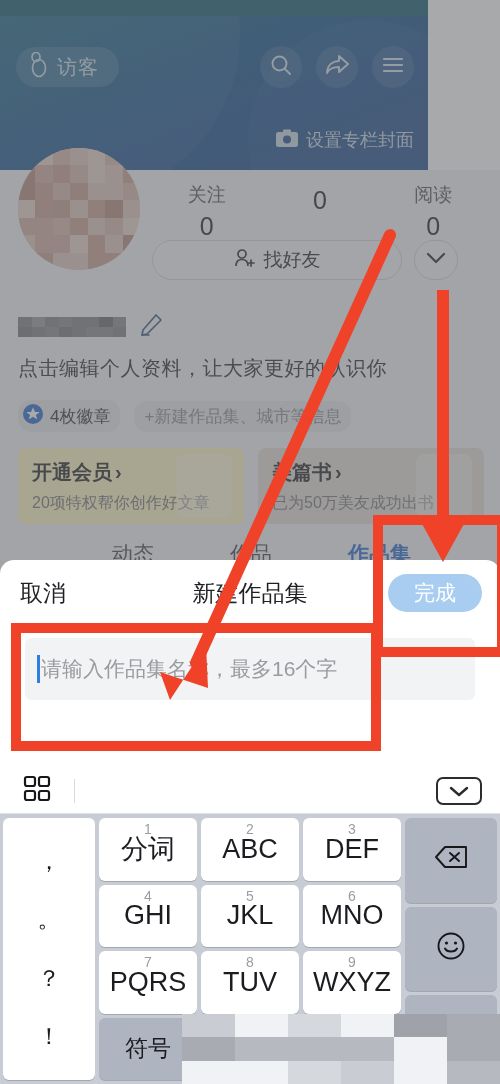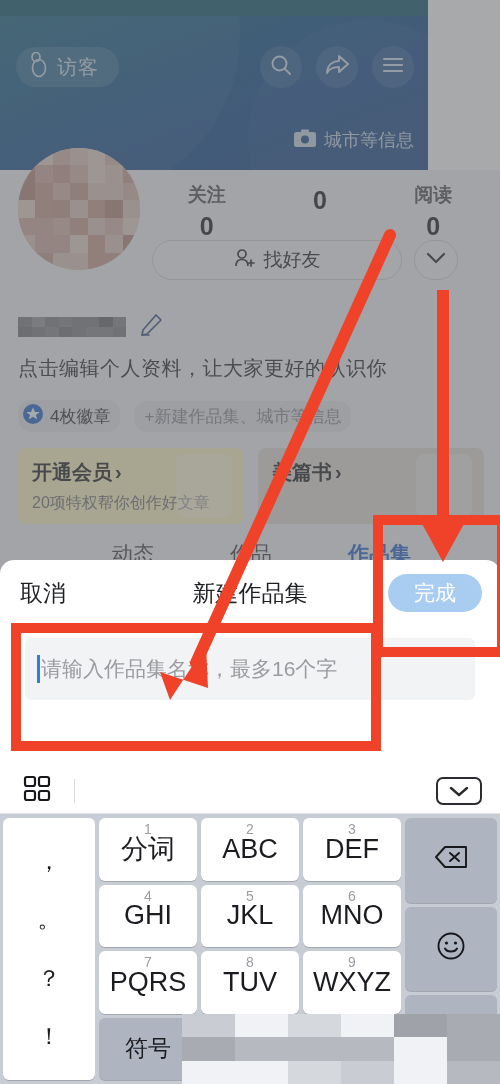--- a/index.html
+++ b/index.html
@@ -51,21 +51,21 @@
     position:absolute; left:0; top:170px; width:500px; height:430px; background:#f3f4f6;
   }
 
   .avatar{
     position:absolute; left:18px; top:-22px; width:122px; height:122px; border-radius:50%;
     overflow:hidden; background:#d8c2bb;
   }
   .mosaic{ width:100%; height:100%; display:grid; }
 
   .stats{
-    position:absolute; left:150px; top:12px; width:340px; display:flex;font-weight:bold;
+    position:absolute; left:150px; top:12px; width:340px; display:flex;
   }
   .stat{ flex:1; text-align:center; }
   .stat .k{ font-size:19px; color:#58595c; }
   .stat .v{ font-size:25px; color:#25262a; margin-top:4px; }
 
   .action-row{ position:absolute; left:152px; top:70px; display:flex; align-items:center; gap:12px; }
   .find-friend{
     width:250px; height:40px; border:1px solid #d3d5d9; border-radius:20px;
     display:flex; align-items:center; justify-content:center; gap:8px;
     font-size:19px; color:#2b2c30; background:rgba(255,255,255,.25);
@@ -209,21 +209,21 @@
       </div>
 
       <div class="cover-set">
         <span>
           <svg width="24" height="19" viewBox="0 0 24 19">
             <rect x="1" y="3" width="22" height="15" rx="2.5" fill="#c9d8e6"></rect>
             <circle cx="12" cy="10.5" r="4" fill="#214f8c"></circle>
             <rect x="8" y="0.5" width="8" height="3.5" rx="1" fill="#c9d8e6"></rect>
           </svg>
         </span>
-        <span class="lbl">城市等信息</span>
+        <span class="lbl">设置专栏封面</span>
       </div>
     </div>
 
     <div class="profile-body">
 
       <div class="avatar">
         <div class="mosaic" id="avatar-mosaic" style="grid-template-columns: repeat(7, 1fr); grid-template-rows: repeat(7, 1fr);">
             <div style="background: rgb(230, 212, 203);"></div>
             <div style="background: rgb(230, 212, 203);"></div>
             <div style="background: rgb(217, 185, 173);"></div>
@@ -361,20 +361,21 @@
             <span>›</span>
           </div>
           <div class="s">20项特权帮你创作好文章</div>
         </div>
         <div class="card book">
           <div class="ghost"></div>
           <div class="t">
             <span>美篇书</span>
             <span>›</span>
           </div>
+          <div class="s">已为50万美友成功出书</div>
         </div>
       </div>
 
       <div class="tabs">
         <div class="tab">动态</div>
         <div class="tab">作品</div>
         <div class="tab active">作品集</div>
       </div>
     </div>
   </div>

